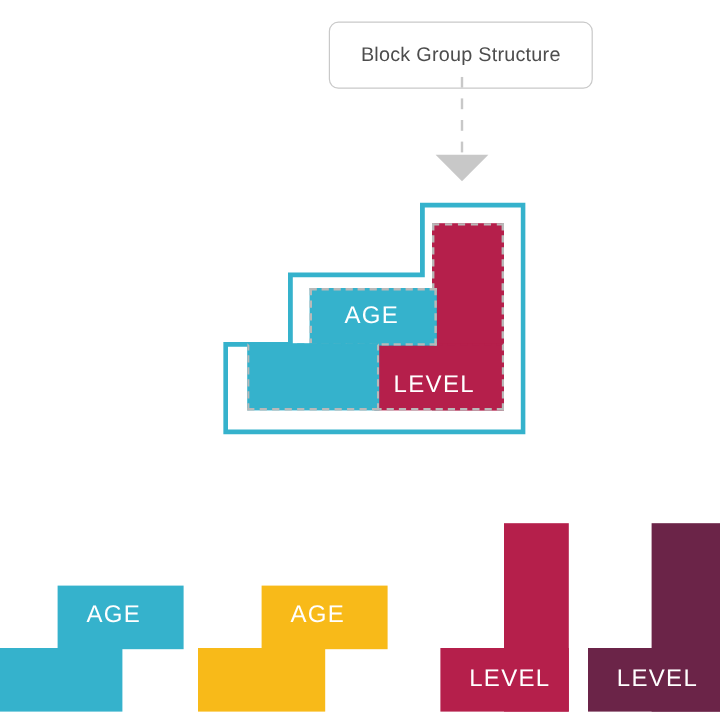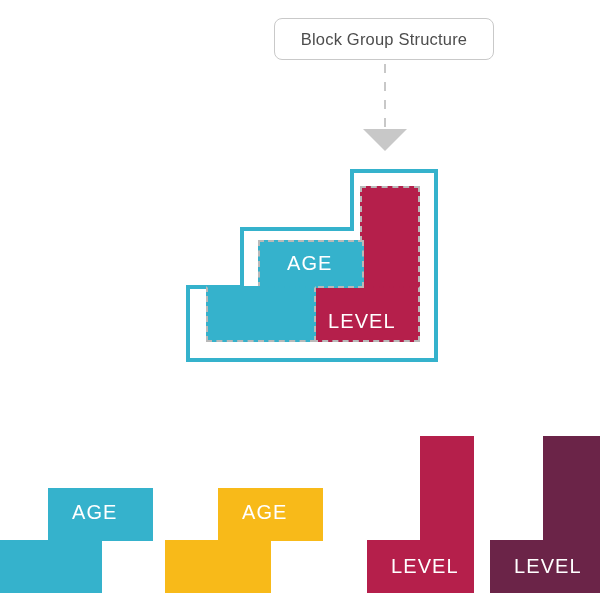--- a/index.html
+++ b/index.html
@@ -14,21 +14,21 @@
     overflow: hidden;
     font-family: "Liberation Sans", sans-serif;
   }
 
   
   .title-pill {
     position: absolute;
     left: 274px;
     top: 18px;
     width: 220px;
-    height: 42px;
+    height: 56px;
     box-sizing: border-box;
     border: 1.5px solid #c9c9c9;
     border-radius: 8px;
     background: #ffffff;
     display: flex;
     align-items: center;
     justify-content: center;
     color: #4d4d4d;
     font-size: 16.5px;
     letter-spacing: 0.2px;

